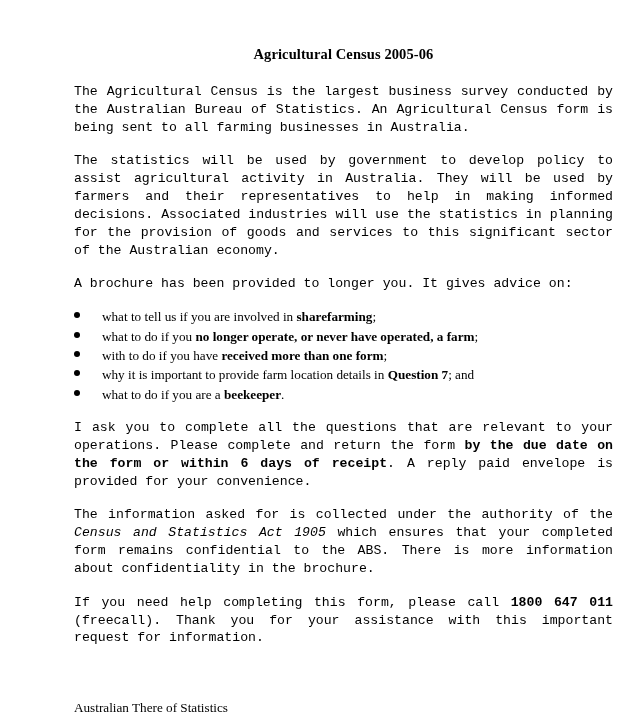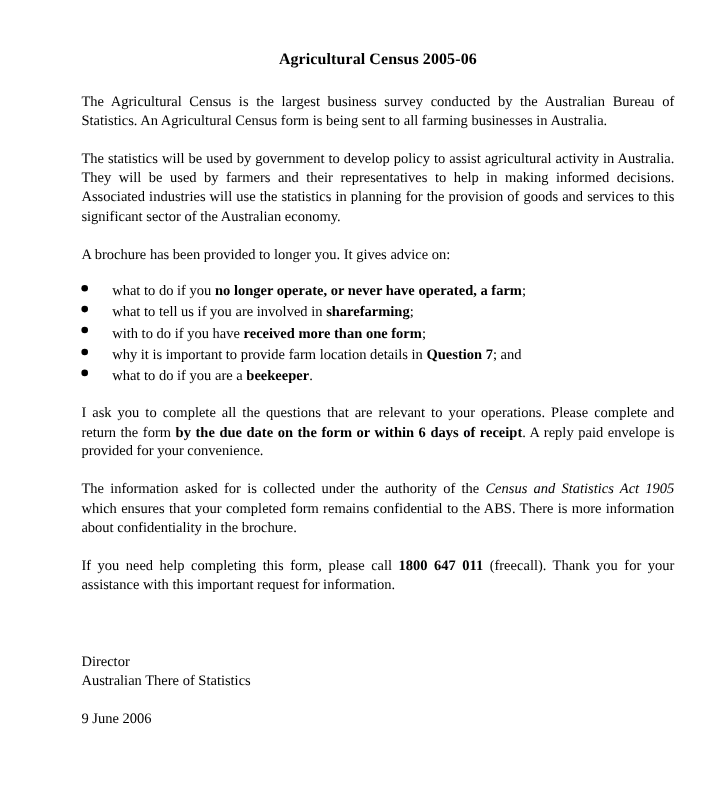--- a/index.html
+++ b/index.html
@@ -26,20 +26,21 @@
     font-weight: bold;
     font-size: 14.5px;
     margin: 0 0 20px 0;
     letter-spacing: 0.1px;
   }
   p.para {
     margin: 16px 0 15px 0;
     font-size: 13.2px;
     line-height: 1.35;
     text-align: justify;
+    font-family: Liberation Mono, monospace;
   }
   p.para:last-child {
     margin-bottom: 0;
   }
   .b { font-weight: bold; }
   .i { font-style: italic; }
   ul.bullets {
     list-style: none;
     margin: 0 0 14px 0;
     padding: 0;
@@ -77,32 +78,31 @@
   <h1 class="doc-title">Agricultural Census 2005-06</h1>
 
   <p class="para"><span>The Agricultural Census is the largest business survey conducted by the Australian Bureau of Statistics.  An Agricultural Census form is being sent to all farming businesses in Australia.</span></p>
 
 
   <p class="para"><span>The statistics will be used by government to develop policy to assist agricultural activity in Australia.  They will be used by farmers and their representatives to help in making informed decisions.  Associated industries will use the statistics in planning for the provision of goods and services to this significant sector of the Australian economy.</span></p>
 
   <p class="para"><span>A brochure has been provided to longer you.  It gives advice on:</span></p>
 
   <ul class="bullets">
+    <li><span class="dot"></span><span>what to tell us if you are involved in </span><span class="b">sharefarming</span><span>;</span></li>
     <li><span class="dot"></span><span>what to do if you </span><span class="b">no longer operate, or never have operated, a farm</span><span>;</span></li>
-    <li><span class="dot"></span><span>what to tell us if you are involved in </span><span class="b">sharefarming</span><span>;</span></li>
     <li><span class="dot"></span><span>with to do if you have </span><span class="b">received more than one form</span><span>;</span></li>
     <li><span class="dot"></span><span>why it is important to provide farm location details in </span><span class="b">Question 7</span><span>; and</span></li>
     <li><span class="dot"></span><span>what to do if you are a </span><span class="b">beekeeper</span><span>.</span></li>
   </ul>
 
   <p class="para"><span>I ask you to complete all the questions that are relevant to your operations.  Please complete and return the form </span><span class="b">by the due date on the form or within 6 days of receipt</span><span>.  A reply paid envelope is provided for your convenience.</span></p>
 
   <p class="para"><span>The information asked for is collected under the authority of the </span><span class="i">Census and Statistics Act 1905</span><span> which ensures that your completed form remains confidential to the ABS.  There is more information about confidentiality in the brochure.</span></p>
 
   <p class="para"><span>If you need help completing this form, please call </span><span class="b">1800 647 011</span><span> (freecall). Thank you for your assistance with this important request for information.</span></p>
 
   <div class="signature-block">
-    <p class="sig-line">Director</p>
     <p class="sig-line">Australian There of Statistics</p>
     <p class="sig-date">9 June 2006</p>
   </div>
 
 </div>
 
 </body></html>

